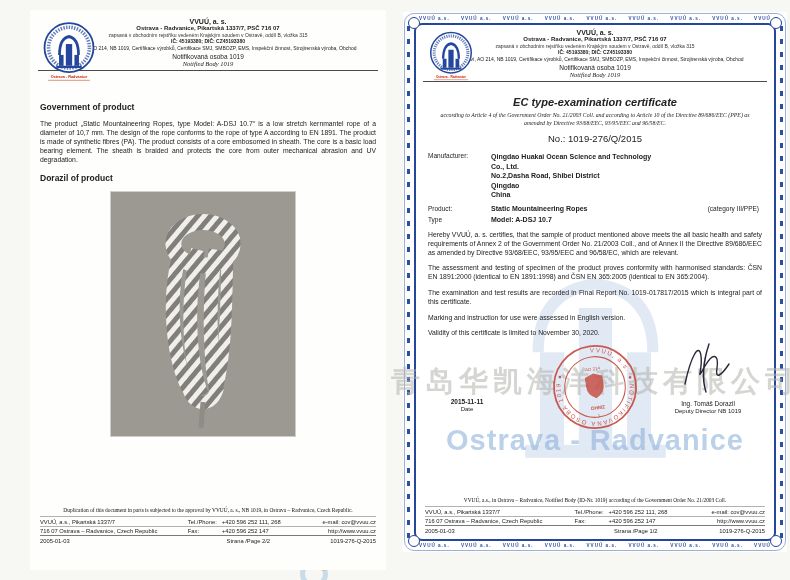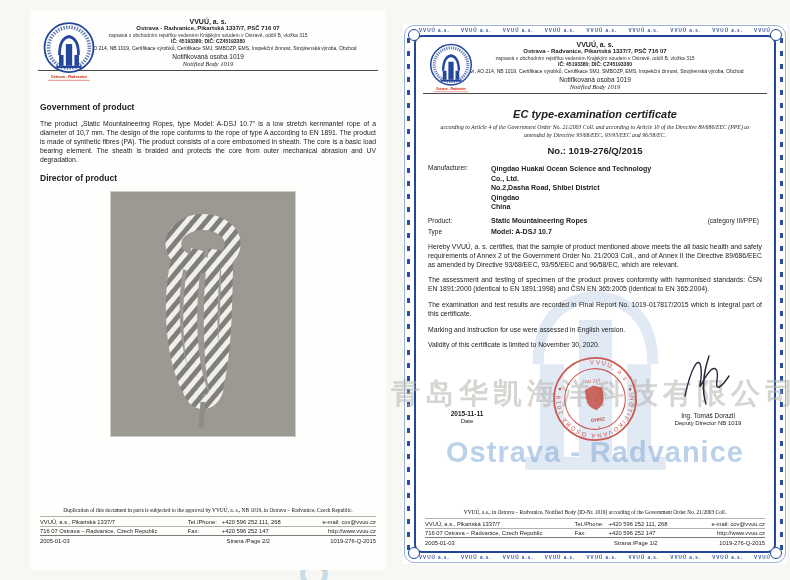--- a/index.html
+++ b/index.html
@@ -8,21 +8,21 @@
             font-family:"Liberation Sans", sans-serif; color:#222; }
 
   
   .wm { position:absolute; width:28px; height:28px; border-radius:50%;
         border:5px solid rgba(125,178,216,.38); z-index:1; }
   .wm::after { content:''; position:absolute; right:-5px; top:-3px; width:9px; height:9px;
         border-radius:50%; background:rgba(242,166,60,.48); }
 
   
   .page-left  { position:absolute; left:30px; top:10px; width:356px; height:560px; background:#fefefd; z-index:2; }
-  .page-right { position:absolute; left:403px; top:24px; width:384px; height:540px; background:#ffffff; z-index:2; }
+  .page-right { position:absolute; left:403px; top:12px; width:384px; height:540px; background:#ffffff; z-index:2; }
 
   
   .hdr { position:absolute; left:8px; right:8px; top:8px; text-align:center; }
   .hdr .logo { position:absolute; left:2px; top:2px; width:58px; height:68px; }
   .h-co { font-size:7px;  font-weight:bold; }
   .h-ad { font-size:6px;  font-weight:bold; }
   .h-rg { font-size:5px;  color:#333; margin-top:1px; }
   .h-id { font-size:5px;  font-weight:bold; }
   .h-sv { font-size:5px;  margin-top:1px; }
   .h-nt { font-size:6.5px; margin-top:2px; }
@@ -67,21 +67,21 @@
   .hdr-r { left:20px; right:20px; top:17px; }
   .hdr-r .logo { width:48px; height:58px; left:4px; top:0; }
 
   
   .cert-title { position:absolute; left:0; right:0; top:84px; text-align:center;
                 font-size:11px; font-weight:bold; font-style:italic; }
   .cert-sub   { position:absolute; left:34px; right:34px; top:100px; text-align:center;
                 font-size:5.8px; line-height:7.5px; font-style:italic;
                 font-family:"Liberation Serif", serif; }
   .cert-no    { position:absolute; left:0; right:0; top:121px; text-align:center;
-                font-size:9.5px; font-weight:bold; }
+                font-size:9.5px; font-weight:normal; }
   .f-label { position:absolute; left:25px; font-size:6.5px; color:#222; }
   .mfr-lines { position:absolute; left:88px; top:140px; font-size:7px; font-weight:bold; line-height:9.6px; z-index:3; }
   .prod-val  { position:absolute; left:88px; font-size:7px; font-weight:bold; z-index:3; }
   .cat       { position:absolute; right:28px; top:193px; font-size:6.5px; z-index:3; }
   .paras { position:absolute; left:25px; right:25px; top:219px; font-size:6.8px;
            line-height:8.8px; text-align:justify; z-index:3; }
   .paras p { margin-bottom:7px; }
 
   .big-tower { position:absolute; left:100px; top:243px; width:185px; height:215px; opacity:.15; z-index:0; }
   .cn-wm  { position:absolute; left:-12px; top:350px; font-size:29px; font-weight:bold;
@@ -145,21 +145,21 @@
       <div class="h-rg">zapsaná v obchodním rejstříku vedeném Krajským soudem v Ostravě, oddíl B, vložka 315</div>
       <div class="h-id">IČ: 45193380; DIČ: CZ45193380</div>
       <div class="h-sv">Zkušebnictví, AO 214, NB 1019, Certifikace výrobků, Certifikace SMJ, SMBOZP, EMS, Inspekční činnost, Strojírenská výroba, Obchod</div>
       <div class="h-nt">Notifikovaná osoba 1019</div>
       <div class="h-ne">Notified Body 1019</div>
       <div class="h-rule"></div>
     </div>
 
     <div class="desc-h">Government of product</div>
     <div class="desc-p">The product „Static Mountaineering Ropes, type Model: A-DSJ 10.7“ is a low stretch kernmantel rope of a diameter of 10,7 mm. The design of the rope conforms to the rope of type A according to EN 1891. The product is made of synthetic fibres (PA). The product consists of a core embosomed in sheath. The core is a basic load bearing element. The sheath is braided and protects the core from outer mechanical abrasion and UV degradation.</div>
-    <div class="pic-h">Director of product</div>
+    <div class="pic-h">Dorazil of product</div>
 
     <div class="photo">
       <svg viewBox="0 0 186 246">
         <defs>
           <pattern id="rp" patternUnits="userSpaceOnUse" width="10" height="10" patternTransform="rotate(40)">
             <rect width="10" height="10" fill="#f0efec"></rect>
             <rect width="5" height="10" fill="#807f79"></rect>
           </pattern>
         </defs>
         <rect width="186" height="246" fill="#9b9992"></rect>

